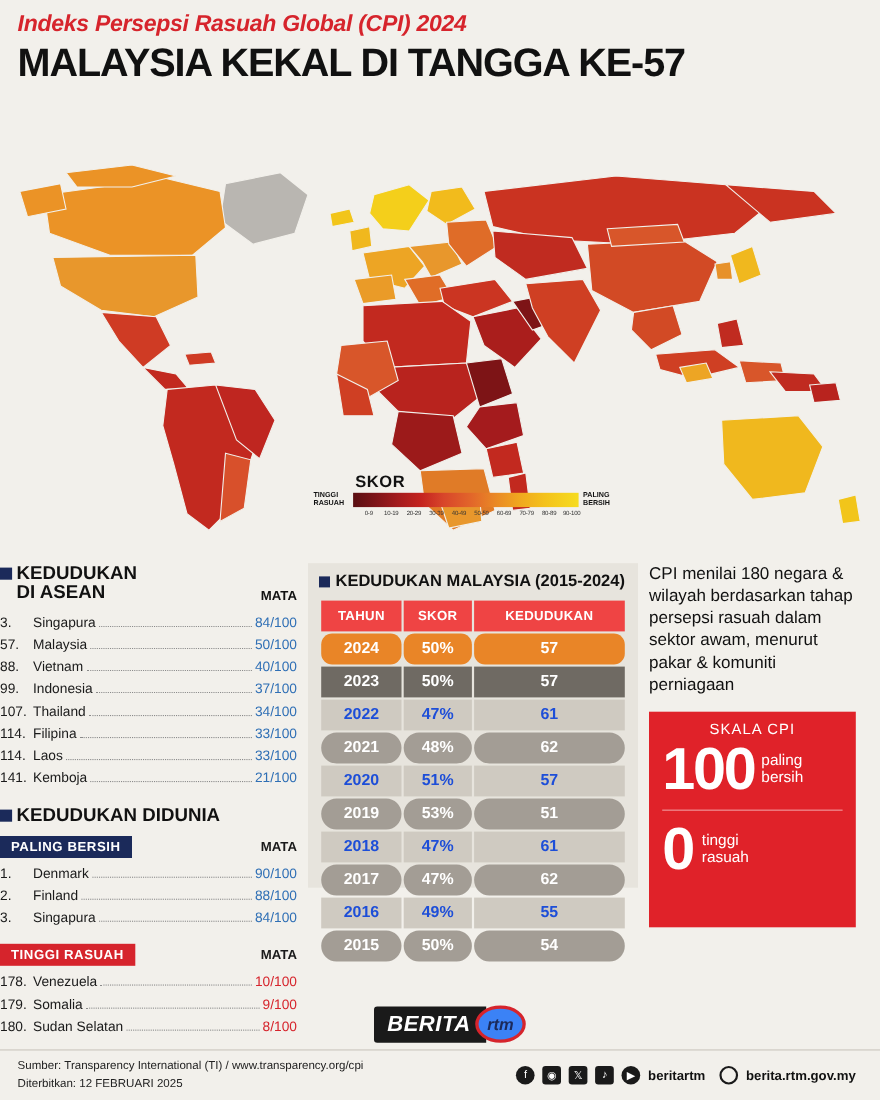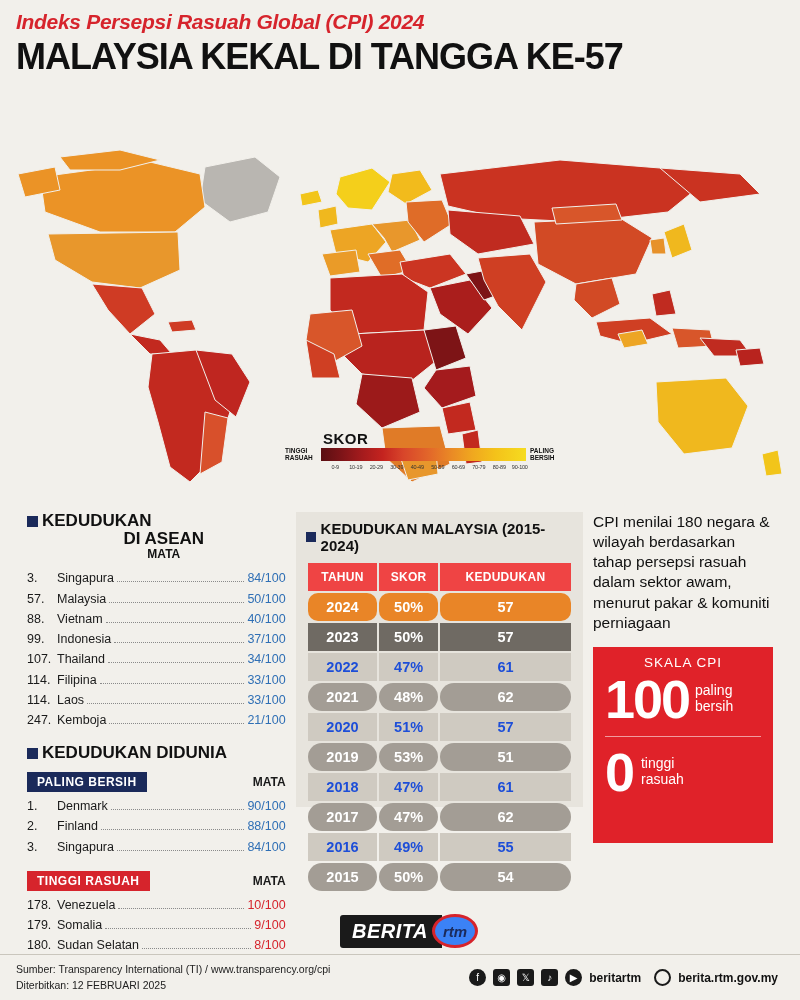--- a/index.html
+++ b/index.html
@@ -60,21 +60,21 @@
   .legend-ticks {
     display:flex; width:205px; margin-left:40px; margin-top:2px;
   }
   .legend-ticks span {
     flex:1; font-size:5.5px; color:#333; text-align:center; letter-spacing:-0.2px;
   }
 
   
   .content {
     position:absolute; top: 512px; left: 0; width: 800px; height: 488px;
-    padding: 0 27px;
+    padding: 0 0;
   }
   .cols { display:flex; gap:10px; }
   .colL { width: 270px; }
   .colM { width: 300px; }
   .colR { width: 188px; }
 
   .secthead {
     display:flex; align-items:flex-start; gap:4px;
     font-size: 17px; font-weight: bold; color:#111;
     line-height: 1.05;
@@ -303,21 +303,21 @@
 </div>
 
 <div class="content">
   <div class="cols">
 
     <div class="colL">
       <div class="secthead">
         <div class="sq"></div>
         <div style="flex:1">
           <div>KEDUDUKAN</div>
-          <div style="display:flex;justify-content:space-between;align-items:center;flex-direction:column;">
+          <div style="display:flex;justify-content:space-between;align-items:flex-end;">
             <span>DI ASEAN</span>
             <span class="mata">MATA</span>
           </div>
         </div>
       </div>
 
       <div class="list">
         <div class="li">
             <span class="rank">3.</span>
             <span class="nm">Singapura</span>
@@ -354,21 +354,21 @@
             <span class="dots"></span>
             <span class="val">33/100</span>
           </div>
         <div class="li">
             <span class="rank">114.</span>
             <span class="nm">Laos</span>
             <span class="dots"></span>
             <span class="val">33/100</span>
           </div>
         <div class="li">
-            <span class="rank">247.</span>
+            <span class="rank">141.</span>
             <span class="nm">Kemboja</span>
             <span class="dots"></span>
             <span class="val">21/100</span>
           </div>
       </div>
 
       <div class="secthead" style="margin-top:14px">
         <div class="sq"></div>
         <div>KEDUDUKAN DIDUNIA</div>
       </div>

